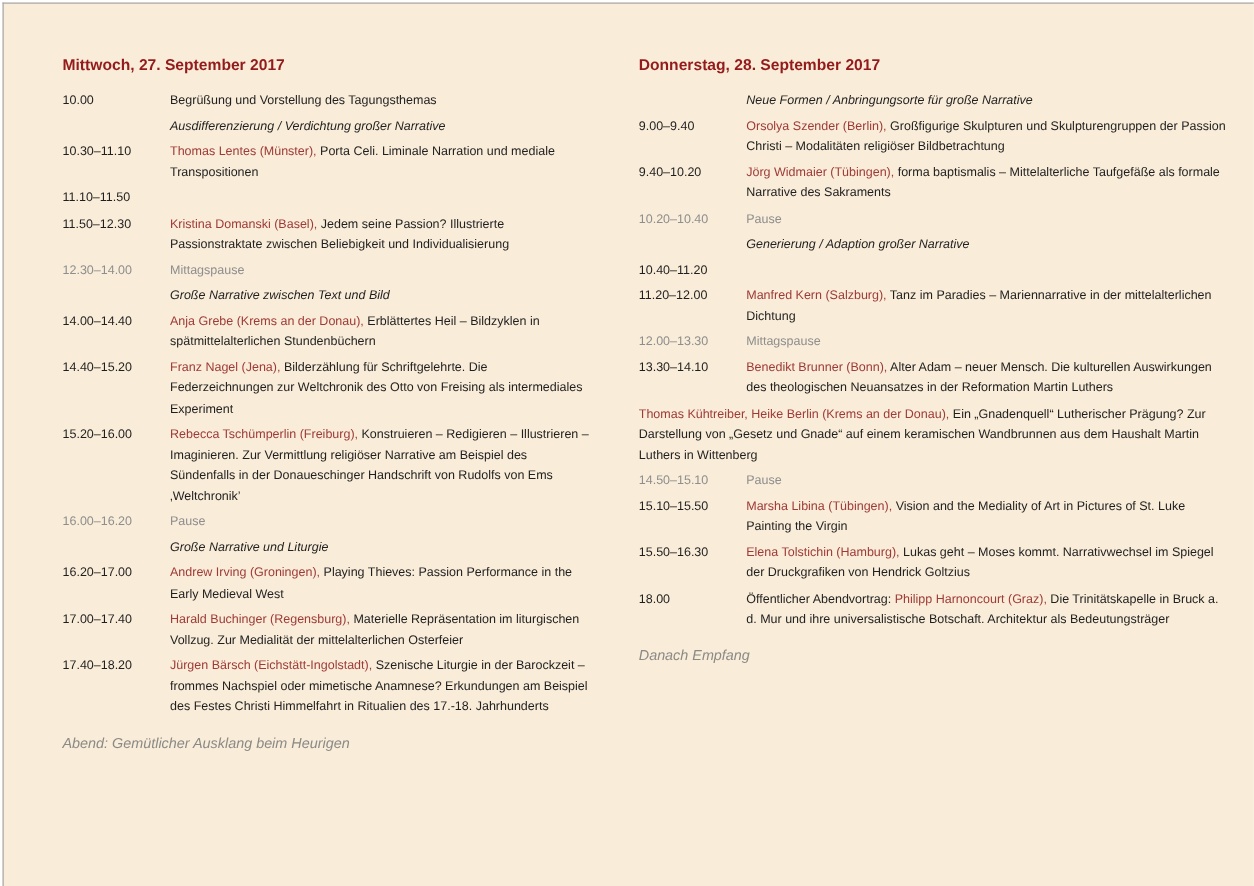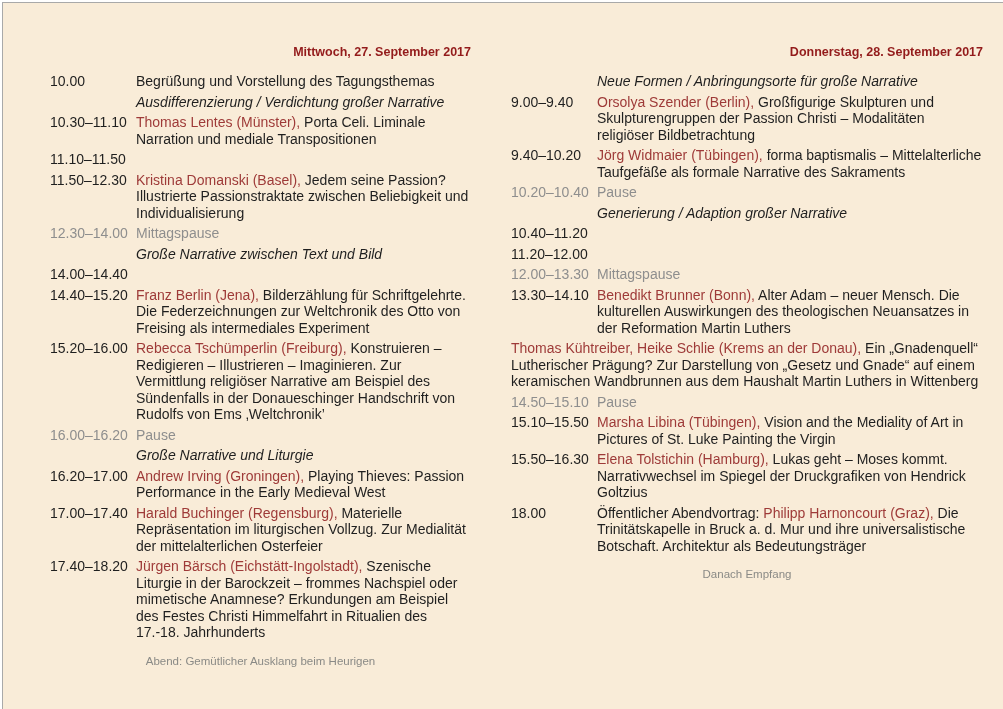--- a/index.html
+++ b/index.html
@@ -22,42 +22,42 @@
     box-sizing:border-box;
     background:var(--bg);
     border-top:1px solid var(--edge);
     border-left:1px solid var(--edge);
   }
   .column{position:absolute;top:0;}
   .col-left{left:47px;width:421px;}
   .col-right{left:508px;width:472px;}
   .col-title{
     margin:42px 0 14px 0;
-    text-align:right;
+    text-align:left;
     font-size:12.5px;font-weight:bold;
     color:var(--title-red);
   }
   .rows{display:block;}
   .row{
     display:flex;
     margin:0 0 4px 0;
-    font-size:14px;line-height:16.5px;
+    font-size:10px;line-height:16.5px;
     color:var(--text);
   }
   .time{flex:0 0 86px;width:86px;}
   .desc{flex:1 1 auto;min-width:0;}
   .row.pause .time,.row.pause .desc{color:var(--gray);}
   .row.session .desc{font-style:italic;}
   .seg-name{color:var(--name-red);margin-top:24px;}
   .seg-italic{margin-top:48px;}
   .footer{
     margin:12px 0 0 0;
     font-size:11.5px;line-height:16.5px;
+    font-style:italic;
     color:var(--footer-gray);
-    text-align:center;
   }
 </style>
 </head>
 <body>
 
 <div class="page">
 
   <div class="column col-left">
     <h2 class="col-title">Mittwoch, 27. September 2017</h2>
     <div class="rows">
@@ -83,24 +83,25 @@
         <div class="row pause">
           <div class="time">12.30–14.00</div>
           <div class="desc">Mittagspause</div>
         </div>
         <div class="row session">
           <div class="time"></div>
           <div class="desc">Große Narrative zwischen Text und Bild</div>
         </div>
         <div class="row talk">
           <div class="time">14.00–14.40</div>
+          <div class="desc"><span class="seg-name">Anja Grebe (Krems an der Donau),</span><span class="seg-normal"> Erblättertes Heil – Bildzyklen in spätmittelalterlichen Stundenbüchern</span></div>
         </div>
         <div class="row talk">
           <div class="time">14.40–15.20</div>
-          <div class="desc"><span class="seg-name">Franz Berlin (Jena),</span><span class="seg-normal"> Bilderzählung für Schriftgelehrte. Die Federzeichnungen zur Weltchronik des Otto von Freising als intermediales Experiment</span></div>
+          <div class="desc"><span class="seg-name">Franz Nagel (Jena),</span><span class="seg-normal"> Bilderzählung für Schriftgelehrte. Die Federzeichnungen zur Weltchronik des Otto von Freising als intermediales Experiment</span></div>
         </div>
         <div class="row talk">
           <div class="time">15.20–16.00</div>
           <div class="desc"><span class="seg-name">Rebecca Tschümperlin (Freiburg),</span><span class="seg-normal"> Konstruieren – Redigieren – Illustrieren – Imaginieren. Zur Vermittlung religiöser Narrative am Beispiel des Sündenfalls in der Donaueschinger Handschrift von Rudolfs von Ems ‚Weltchronik’</span></div>
         </div>
         <div class="row pause">
           <div class="time">16.00–16.20</div>
           <div class="desc">Pause</div>
         </div>
         <div class="row session">
@@ -144,31 +145,32 @@
         </div>
         <div class="row session">
           <div class="time"></div>
           <div class="desc">Generierung / Adaption großer Narrative</div>
         </div>
         <div class="row talk">
           <div class="time">10.40–11.20</div>
         </div>
         <div class="row talk">
           <div class="time">11.20–12.00</div>
+          <div class="desc"><span class="seg-name">Manfred Kern (Salzburg),</span><span class="seg-normal"> Tanz im Paradies – Mariennarrative in der mittelalterlichen Dichtung</span></div>
         </div>
         <div class="row pause">
           <div class="time">12.00–13.30</div>
           <div class="desc">Mittagspause</div>
         </div>
         <div class="row talk">
           <div class="time">13.30–14.10</div>
           <div class="desc"><span class="seg-name">Benedikt Brunner (Bonn),</span><span class="seg-normal"> Alter Adam – neuer Mensch. Die kulturellen Auswirkungen des theologischen Neuansatzes in der Reformation Martin Luthers</span></div>
         </div>
         <div class="row talk">
-          <div class="desc"><span class="seg-name">Thomas Kühtreiber, Heike Schlie (Krems an der Donau),</span><span class="seg-normal"> Ein „Gnadenquell“ Lutherischer Prägung? Zur Darstellung von „Gesetz und Gnade“ auf einem keramischen Wandbrunnen aus dem Haushalt Martin Luthers in Wittenberg</span></div>
+          <div class="desc"><span class="seg-name">Thomas Kühtreiber, Heike Berlin (Krems an der Donau),</span><span class="seg-normal"> Ein „Gnadenquell“ Lutherischer Prägung? Zur Darstellung von „Gesetz und Gnade“ auf einem keramischen Wandbrunnen aus dem Haushalt Martin Luthers in Wittenberg</span></div>
         </div>
         <div class="row pause">
           <div class="time">14.50–15.10</div>
           <div class="desc">Pause</div>
         </div>
         <div class="row talk">
           <div class="time">15.10–15.50</div>
           <div class="desc"><span class="seg-name">Marsha Libina (Tübingen),</span><span class="seg-normal"> Vision and the Mediality of Art in Pictures of St. Luke Painting the Virgin</span></div>
         </div>
         <div class="row talk">

